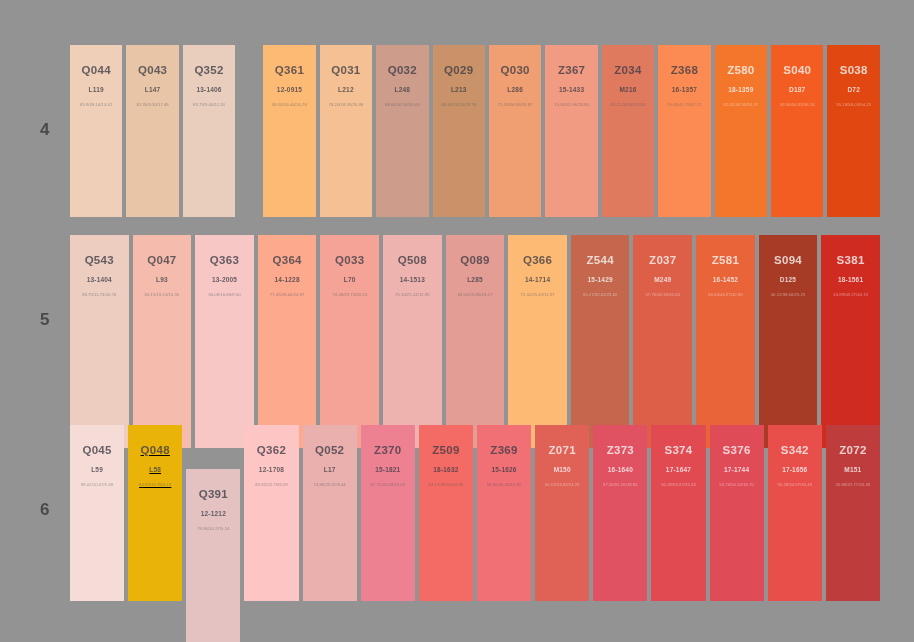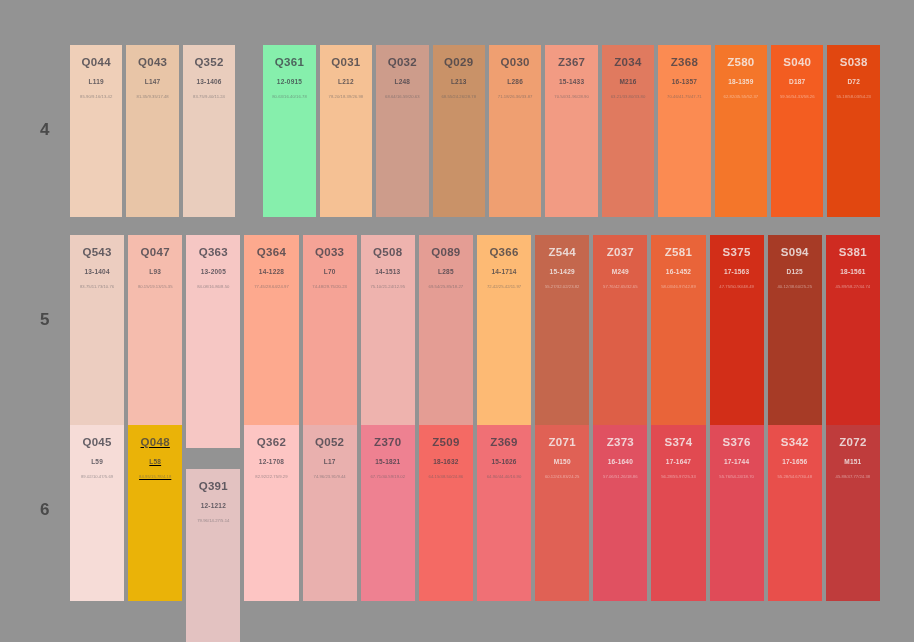--- a/index.html
+++ b/index.html
@@ -34,21 +34,21 @@
     font-size: 17px;
     font-weight: bold;
     color: #4a4a4a;
     letter-spacing: 0.5px;
   }
   .swatch {
     flex: 1 1 0;
     height: 100%;
     position: relative;
     box-sizing: border-box;
-    padding-top: 11px;
+    padding-top: 19px;
     text-align: center;
     overflow: hidden;
   }
   .swatch-code {
     font-size: 11.5px;
     font-weight: bold;
     letter-spacing: 0.3px;
     line-height: 13px;
     margin: 0 0 9px 0;
   }
@@ -88,21 +88,21 @@
       <div class="swatch dark-text" style="background: rgb(232, 197, 167);">
         <div class="swatch-code">Q043</div>
         <div class="swatch-sub">L147</div>
         <div class="swatch-vals">81.35/9.35/17.48</div>
       </div>
       <div class="swatch dark-text" style="background: rgb(233, 205, 189);">
         <div class="swatch-code">Q352</div>
         <div class="swatch-sub">13-1406</div>
         <div class="swatch-vals">83.75/9.40/11.24</div>
       </div>
-      <div class="swatch dark-text" style="background: #86efac; margin-left: 24px;">
+      <div class="swatch dark-text" style="background: #fdba74; margin-left: 24px;">
         <div class="swatch-code">Q361</div>
         <div class="swatch-sub">12-0915</div>
         <div class="swatch-vals">80.63/16.40/16.78</div>
       </div>
       <div class="swatch dark-text" style="background: rgb(245, 193, 148);">
         <div class="swatch-code">Q031</div>
         <div class="swatch-sub">L212</div>
         <div class="swatch-vals">78.20/18.39/26.98</div>
       </div>
       <div class="swatch dark-text" style="background: rgb(205, 156, 139);">
@@ -201,25 +201,20 @@
       <div class="swatch light-text" style="background: rgb(221, 95, 71);">
         <div class="swatch-code">Z037</div>
         <div class="swatch-sub">M249</div>
         <div class="swatch-vals">57.76/42.65/32.65</div>
       </div>
       <div class="swatch light-text" style="background: rgb(233, 100, 57); text-align: center;">
         <div class="swatch-code">Z581</div>
         <div class="swatch-sub">16-1452</div>
         <div class="swatch-vals">58.03/46.97/42.89</div>
       </div>
-      <div class="swatch light-text" style="background: rgb(210, 46, 24);">
-        <div class="swatch-code">S375</div>
-        <div class="swatch-sub">17-1563</div>
-        <div class="swatch-vals">47.75/50.90/48.49</div>
-      </div>
       <div class="swatch light-text" style="background: rgb(167, 59, 38);">
         <div class="swatch-code">S094</div>
         <div class="swatch-sub">D125</div>
         <div class="swatch-vals">40.12/38.60/25.25</div>
       </div>
       <div class="swatch light-text" style="background: rgb(207, 43, 33);">
         <div class="swatch-code">S381</div>
         <div class="swatch-sub">18-1561</div>
         <div class="swatch-vals">45.89/58.27/44.74</div>
       </div>

